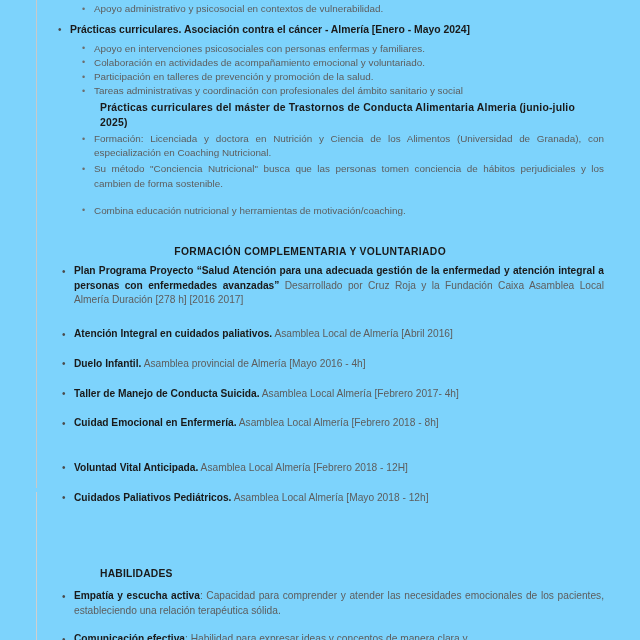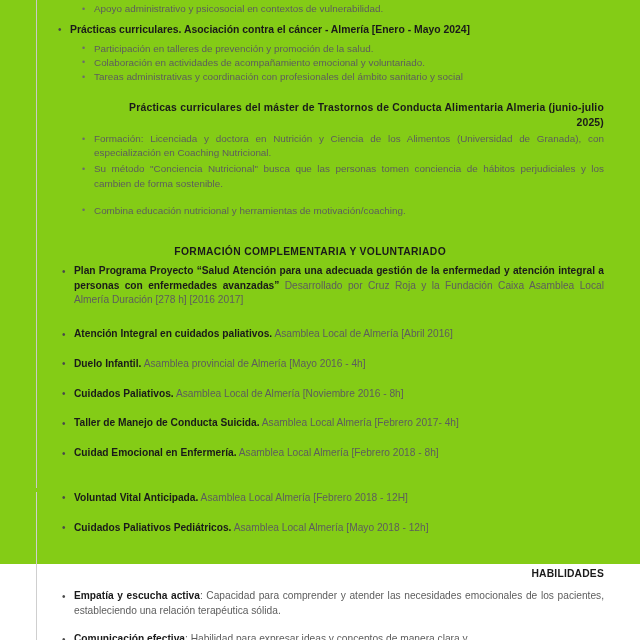--- a/index.html
+++ b/index.html
@@ -12,22 +12,22 @@
     height: 640px;
     overflow: hidden;
     font-family: "Liberation Sans", sans-serif;
     color: #231f20;
     -webkit-font-smoothing: antialiased;
   }
 
   .page {
     position: relative;
     width: 640px;
-    height: 564px;
-    background: #84cc16;
+    height: 640px;
+    background: #7dd3fc;
     box-sizing: border-box;
   }
 
   
   .margin-rule {
     position: absolute;
     left: 36px;
     top: 0;
     width: 1px;
     height: 488px;
@@ -100,21 +100,21 @@
   }
   .sect-title {
     font-weight: bold;
     color: #1a1a1a;
     font-size: 10.3px;
     letter-spacing: 0.35px;
     text-align: right;
     margin: 0;
   }
   .sect-title.left {
-    text-align: right;
+    text-align: left;
     letter-spacing: 0.2px;
     padding-left: 44px;
   }
 
   
   .row { position: absolute; left: 0; width: 548px; }
 
   .course { font-size: 10.2px; line-height: 14.6px; color: #5d5d5d; }
   .course .b { font-weight: bold; color: #1a1a1a; }
 </style>
@@ -134,22 +134,23 @@
       </ul>
     </div>
 
     <div class="row" style="top:22px;">
       <ul class="bullets lvl1">
         <li>
           <span class="bold-head">Prácticas curriculares. Asociación contra el cáncer - Almería [Enero - Mayo 2024]</span>
         </li>
       </ul>
       <ul class="bullets sub" style="margin-top:4px;">
+        <li>Apoyo en intervenciones psicosociales con personas enfermas y familiares.</li>
+        <li>Colaboración en actividades de acompañamiento emocional y voluntariado.</li>
         <li>Participación en talleres de prevención y promoción de la salud.</li>
-        <li>Colaboración en actividades de acompañamiento emocional y voluntariado.</li>
         <li>Tareas administrativas y coordinación con profesionales del ámbito sanitario y social</li>
       </ul>
     </div>
 
     <div class="row" style="top:100px;">
       <div class="sect-title left" style="font-size:10.4px;line-height:15px;">Prácticas curriculares del máster de Trastornos de Conducta Alimentaria Almeria (junio-julio 2025)</div>
       <ul class="bullets sub" style="margin-top:2px;">
         <li style="text-align:justify;">Formación: Licenciada y doctora en Nutrición y Ciencia de los Alimentos (Universidad de Granada), con especialización en Coaching Nutricional.</li>
       </ul>
       <ul class="bullets sub" style="margin-top:2px;">
@@ -172,23 +173,20 @@
 
     <div class="row" style="top:327px;left:4px;width:544px;">
       <ul class="bullets lvl1">
         <li class="course" style="margin-bottom:15.2px;">
           <span class="b">Atención Integral en cuidados paliativos.</span><span> Asamblea Local de Almería [Abril 2016]</span>
         </li>
         <li class="course" style="margin-bottom:15.2px;">
           <span class="b">Duelo Infantil.</span><span> Asamblea provincial de Almería  [Mayo 2016 -  4h]</span>
         </li>
         <li class="course" style="margin-bottom:15.2px;">
-          <span class="b">Cuidados  Paliativos.</span><span> Asamblea Local de Almería  [Noviembre 2016 - 8h]</span>
-        </li>
-        <li class="course" style="margin-bottom:15.2px;">
           <span class="b">Taller de Manejo de Conducta Suicida.</span><span> Asamblea Local Almería  [Febrero 2017- 4h]</span>
         </li>
         <li class="course" style="margin-bottom:30px;">
           <span class="b">Cuidad Emocional en Enfermería.</span><span> Asamblea Local Almería [Febrero 2018 - 8h]</span>
         </li>
         <li class="course" style="margin-bottom:15.2px;">
           <span class="b">Voluntad Vital Anticipada.</span><span> Asamblea Local Almería [Febrero 2018 - 12H]</span>
         </li>
         <li class="course">
           <span class="b">Cuidados  Paliativos Pediátricos.</span><span> Asamblea Local Almería [Mayo 2018 - 12h]</span>

